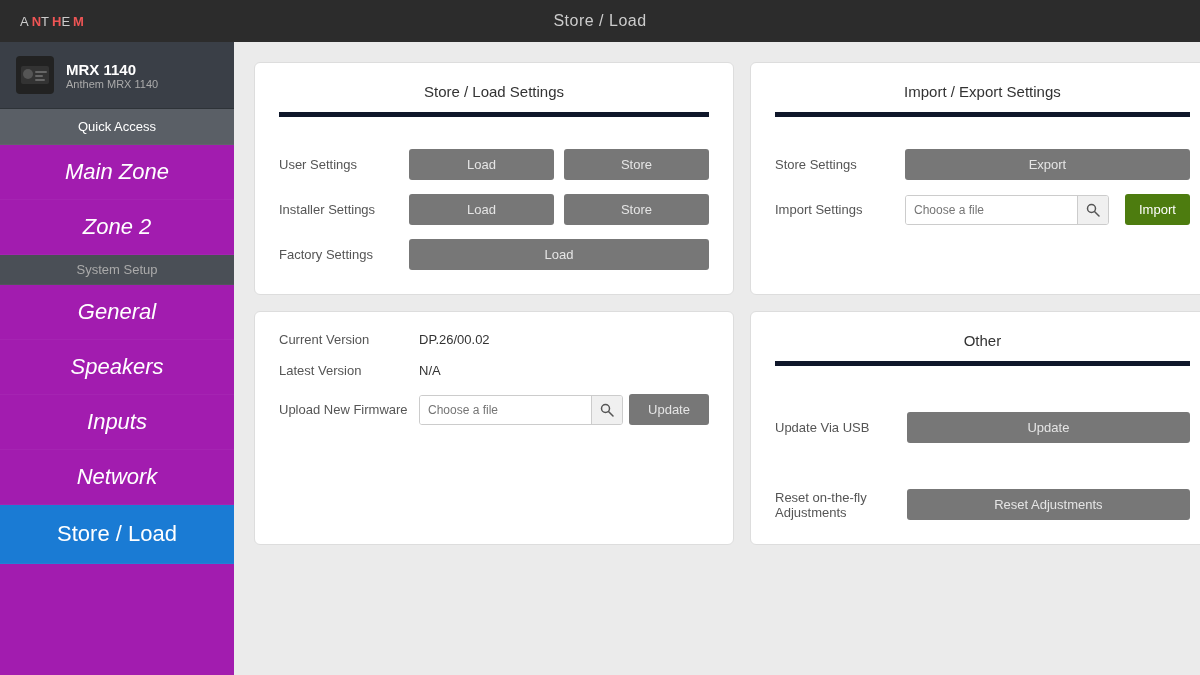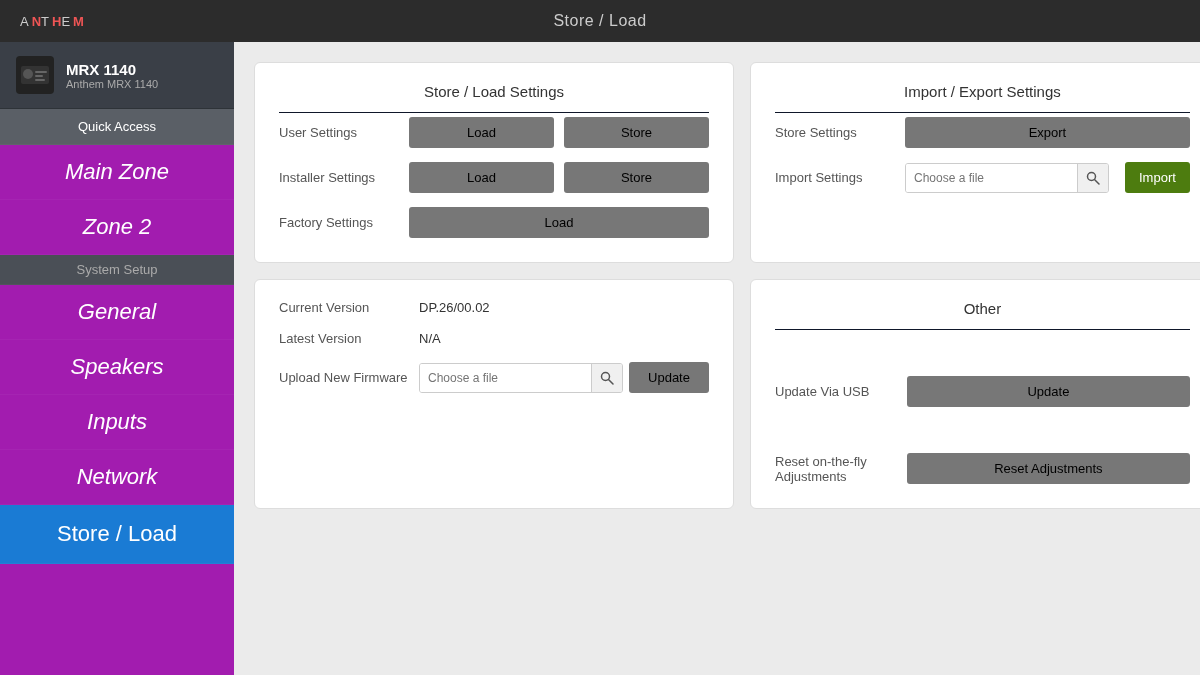--- a/index.html
+++ b/index.html
@@ -126,43 +126,43 @@
       border-radius: 6px;
       border: 1px solid #ddd;
       padding: 20px 24px 24px;
     }
 
     .card-title {
       font-size: 15px;
       color: #333;
       text-align: center;
       padding-bottom: 12px;
-      border-bottom: 1px solid #0f172a;
-      margin-bottom: 4px;
+      border-bottom: 5px solid #0f172a;
+      margin-bottom: 32px;
       font-weight: normal;
     }
 
     .settings-row {
       display: flex;
       align-items: center;
       margin-bottom: 14px;
       gap: 10px;
     }
     .settings-row:last-child { margin-bottom: 0; }
 
     .row-label {
       font-size: 13px;
       color: #555;
       min-width: 120px;
       flex-shrink: 0;
     }
 
     .btn {
       background: #777;
-      color: #000000;
+      color: #e5e5e5;
       border: none;
       border-radius: 3px;
       padding: 8px 0;
       font-size: 13px;
       cursor: pointer;
       flex: 1;
       min-width: 80px;
     }
     .btn-full { width: 100%; }
 

